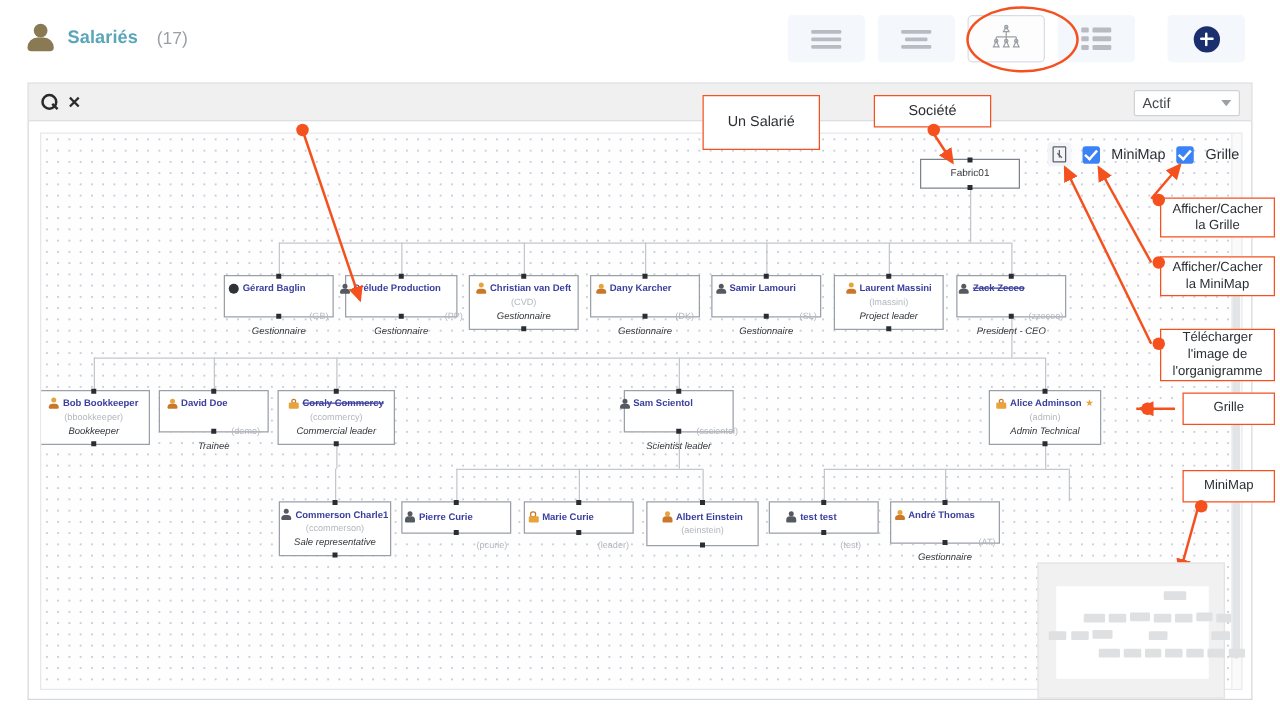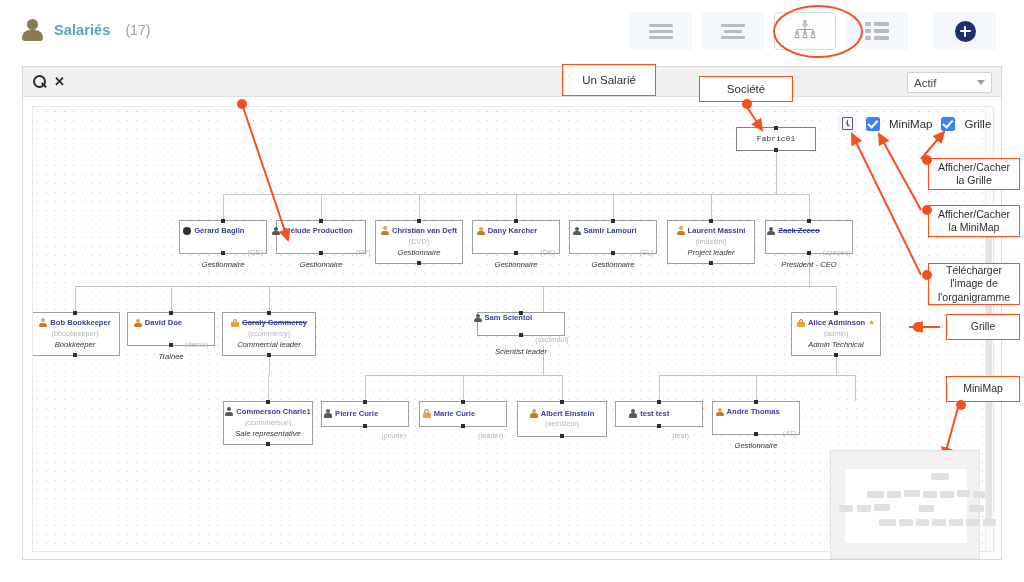--- a/index.html
+++ b/index.html
@@ -77,21 +77,21 @@
     display: flex; flex-direction: column; align-items: center; justify-content: center;
     padding: 3px 4px 4px;
   }
   .node.root { border: 1.6px solid #7d838c; }
   .node .nrow { display: flex; align-items: center; gap: 3px; white-space: nowrap; line-height: 1.25; }
   .nname { font-size: 7.6px; color: #3b3f9e; font-weight: 600; }
   .nname.struck { text-decoration: line-through; }
   .nlogin { font-size: 7.3px; color: #b3b7bd; margin-top: 44px; }
   .nlogin.block { margin-top: 1px; }
   .njob { font-size: 7.6px; color: #33363a; font-style: italic; margin-top: 2px; }
-  .rootlabel { font-size: 8px; color: #33363a; font-family: Liberation Mono, monospace; }
+  .rootlabel { font-size: 8px; color: #33363a; }
   .star { color: #e8a33d; font-size: 7.5px; }
 
   
   .av { width: 8px; height: 9px; position: relative; flex: none; }
   .av .h { position: absolute; left: 2px; top: 0; width: 4px; height: 4px; border-radius: 50%; }
   .av .b { position: absolute; left: 0; top: 4.4px; width: 8px; height: 4.6px; border-radius: 3px 3px 1px 1px; }
   .av.gray .h, .av.gray .b { background: #555a61; }
   .av.orange .h { background: #e8a33d; }
   .av.orange .b { background: #c9782a; }
   .av.lock { width: 8px; height: 9px; }
@@ -373,21 +373,21 @@
               <i class="h"></i>
               <i class="b"></i>
             </span>
             <span class="nname struck">Coraly Commercy</span>
           </div>
           <div class="nlogin block">(ccommercy)</div>
           <div class="njob">Commercial leader</div>
           <span class="port t"></span>
           <span class="port b"></span>
         </div>
-        <div class="node" style="left: 444px; top: 205px; width: 88px; height: 24px;">
+        <div class="node" style="left: 466px; top: 205px; width: 88px; height: 34px;">
           <div class="nrow">
             <span class="av gray">
               <i class="h"></i>
               <i class="b"></i>
             </span>
             <span class="nname">Sam Scientol</span>
             <span class="nlogin">(sscientol)</span>
           </div>
           <div class="njob">Scientist leader</div>
           <span class="port t"></span>
@@ -487,21 +487,21 @@
   <div class="ctrl-row">
     <div class="dlbtn">
       <span class="dlglyph"></span>
     </div>
     <span class="cbx"></span>
     <span class="ctrl-label">MiniMap</span>
     <span class="cbx"></span>
     <span class="ctrl-label">Grille</span>
   </div>
 
-  <div class="anno big" style="left:562px; top:64px; width:94px; height:32px;">Un Salarié</div>
+  <div class="anno big" style="left:562px; top:76px; width:94px; height:44px;">Un Salarié</div>
   <div class="anno big" style="left:699px; top:76px; width:94px; height:26px;">Société</div>
 
   <div class="anno" style="left:928px; top:158px; width:92px; height:32px;">Afficher/Cacher la Grille</div>
   <div class="anno" style="left:928px; top:205px; width:92px; height:32px;">Afficher/Cacher la MiniMap</div>
   <div class="anno" style="left:928px; top:263px; width:92px; height:42px;">Télécharger l'image de l'organigramme</div>
   <div class="anno" style="left:946px; top:314px; width:74px; height:26px;">Grille</div>
   <div class="anno" style="left:946px; top:376px; width:74px; height:26px;">MiniMap</div>
 
   <div class="dot" style="left:237px; top:99px;"></div>
   <div class="dot" style="left:742px; top:99px;"></div>

